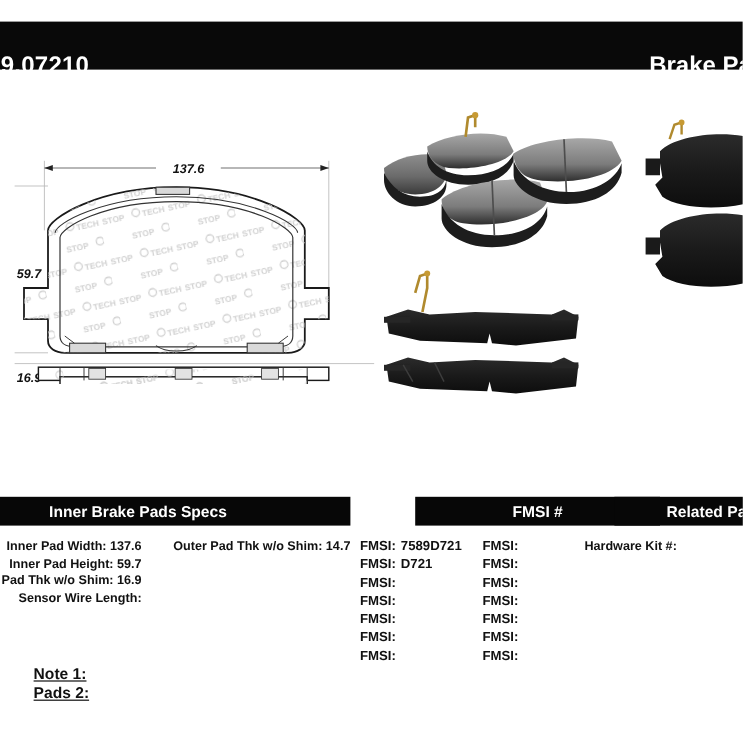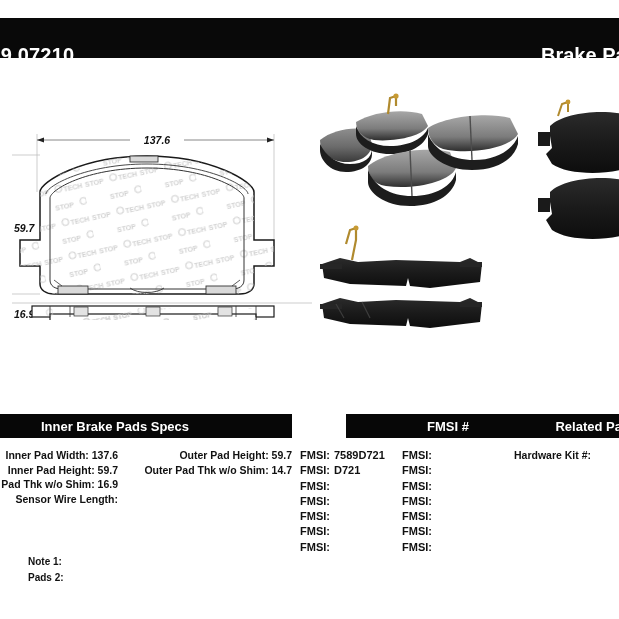--- a/index.html
+++ b/index.html
@@ -31,25 +31,25 @@
 
   .spec-line{font-size:10.5px;font-weight:bold;color:#111;line-height:14.6px;white-space:nowrap;}
   .inner-col{position:absolute;left:-62px;top:0;width:180px;text-align:right;}
   .outer-col{position:absolute;left:124px;top:0;width:168px;text-align:right;}
 
   .fmsi-a{position:absolute;left:300px;top:0;width:90px;}
   .fmsi-b{position:absolute;left:402px;top:0;width:90px;}
   .fmsi-line{font-size:11px;font-weight:bold;color:#111;line-height:15.3px;white-space:nowrap;}
   .fmsi-lbl{display:inline-block;min-width:34px;}
 
-  .related{position:absolute;left:514px;top:0;}
+  .related{position:absolute;left:487px;top:0;}
   .related-line{font-size:10.5px;font-weight:bold;color:#111;line-height:15.3px;white-space:nowrap;}
 
   .notes{position:absolute;left:28px;top:554px;}
-  .note-line{font-size:10px;font-weight:bold;color:#111;line-height:15.5px;white-space:nowrap;}
+  .note-line{font-size:13px;font-weight:bold;color:#111;line-height:15.5px;white-space:nowrap;text-decoration:underline;}
 </style>
 </head>
 <body>
 
 <div class="page">
 
   <div class="header-bar">
     <div class="header-sku">309.07210</div>
     <div class="header-title">Brake Pad</div>
   </div>
@@ -237,21 +237,20 @@
     <div class="body-row" style="height:126px;">
 
       <div class="inner-col" style="top:10px;">
         <div class="spec-line">Inner Pad Width: 137.6</div>
         <div class="spec-line">Inner Pad Height: 59.7</div>
         <div class="spec-line">Inner Pad Thk w/o Shim: 16.9</div>
         <div class="spec-line">Sensor Wire Length:</div>
       </div>
 
       <div class="outer-col" style="top:10px;">
-        <div class="spec-line">Outer Pad Height: 59.7</div>
         <div class="spec-line">Outer Pad Thk w/o Shim: 14.7</div>
       </div>
 
       <div class="fmsi-a" style="top:10px;">
         <div class="fmsi-line"><span class="fmsi-lbl">FMSI:</span><span>7589D721</span></div>
         <div class="fmsi-line"><span class="fmsi-lbl">FMSI:</span><span>D721</span></div>
         <div class="fmsi-line"><span class="fmsi-lbl">FMSI:</span><span></span></div>
         <div class="fmsi-line"><span class="fmsi-lbl">FMSI:</span><span></span></div>
         <div class="fmsi-line"><span class="fmsi-lbl">FMSI:</span><span></span></div>
         <div class="fmsi-line"><span class="fmsi-lbl">FMSI:</span><span></span></div>

